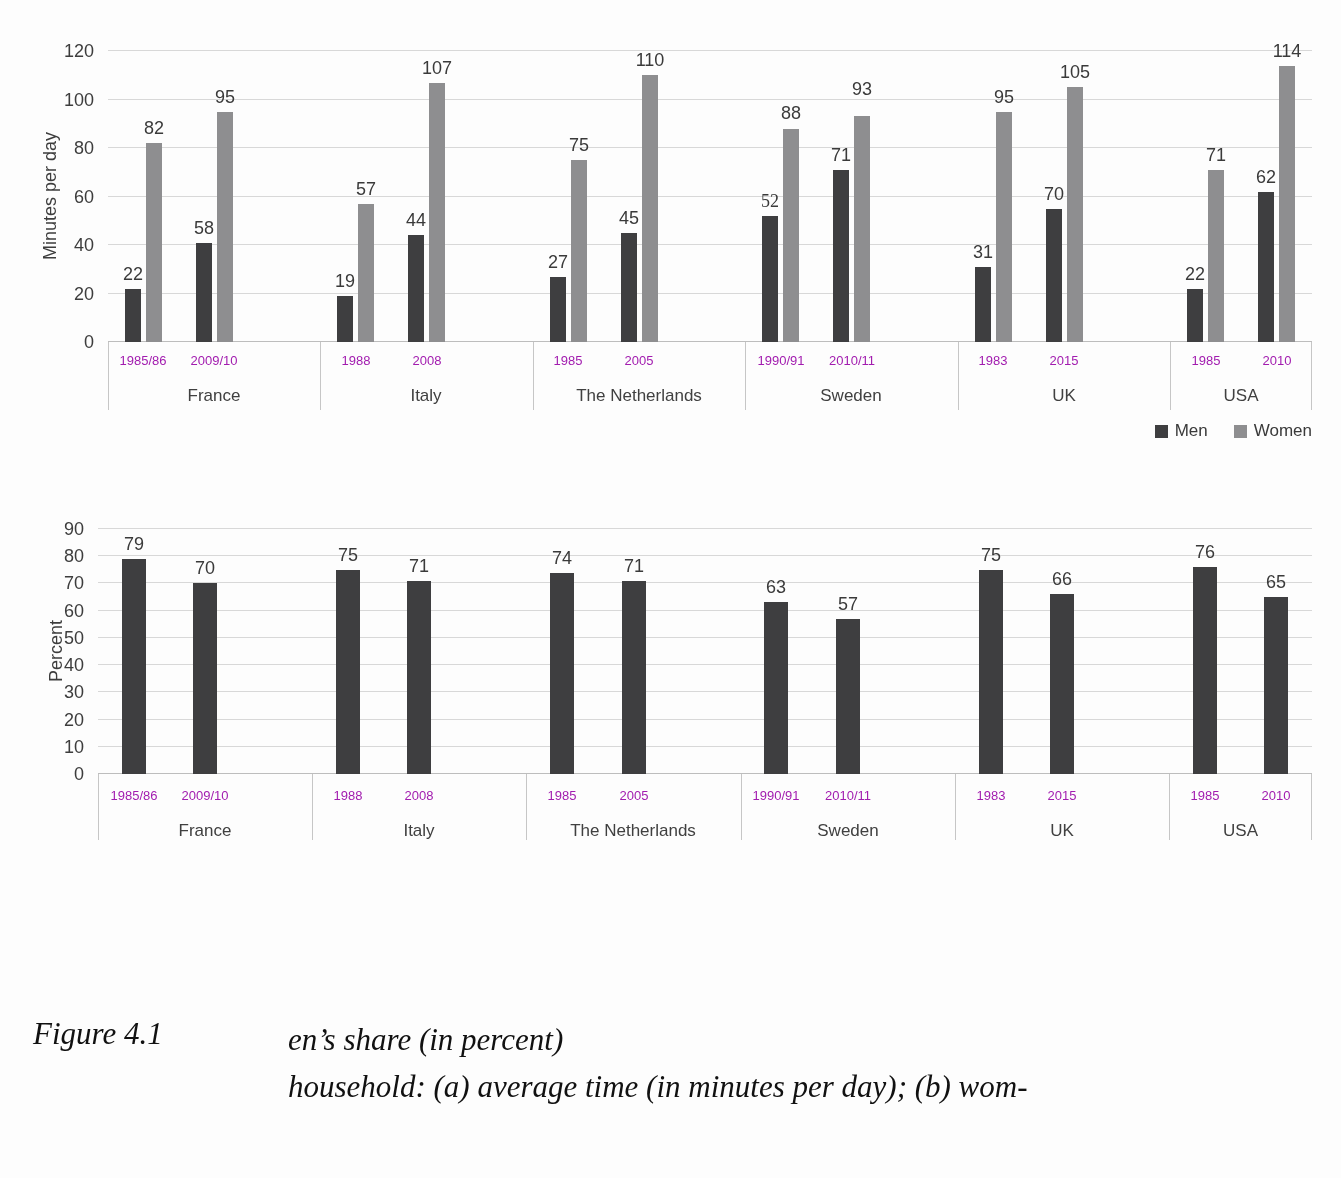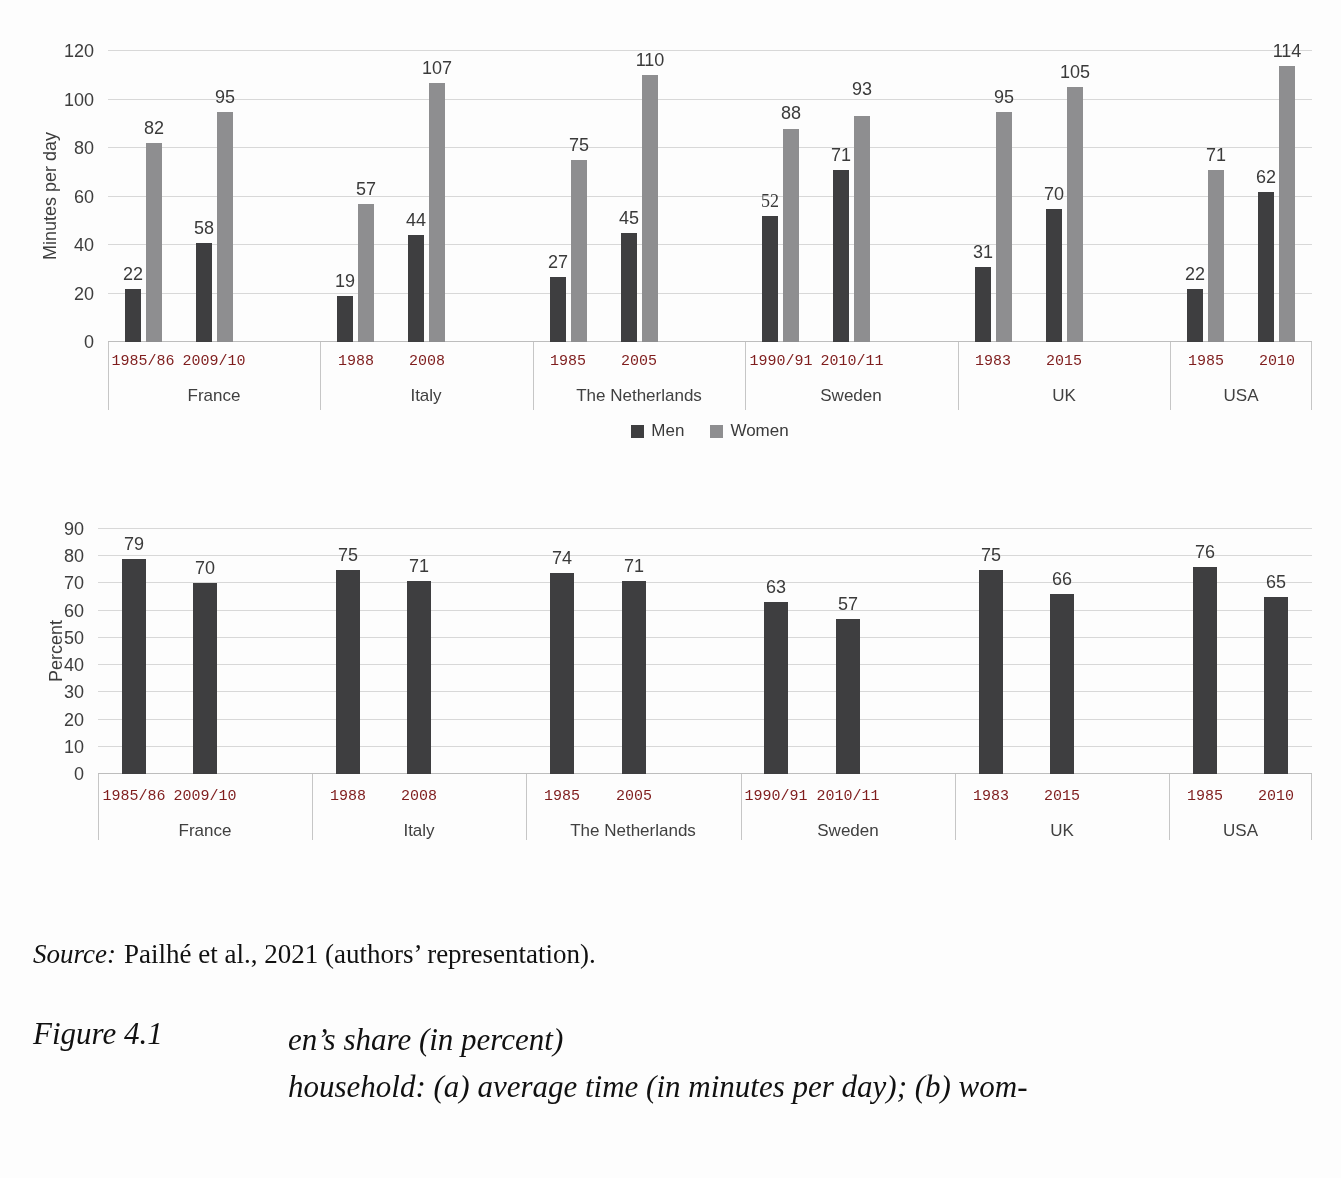--- a/index.html
+++ b/index.html
@@ -4,21 +4,21 @@
 <style>
   html,body{margin:0;padding:0;background:#ffffff;}
   .page{position:relative;width:1341px;height:1178px;background:#fdfdfd;overflow:hidden;
         font-family:"Liberation Sans",sans-serif;color:#3d3d3d;}
   .plot{position:absolute;}
   .gridline{position:absolute;left:0;width:100%;height:1px;background:#d8d8d8;}
   .baseline{position:absolute;left:0;width:100%;height:1px;background:#bdbdbd;}
   .tick-label{position:absolute;width:54px;text-align:right;font-size:18px;line-height:20px;color:#3d3d3d;}
   .bar{position:absolute;bottom:0;}
   .data-label{position:absolute;width:60px;text-align:center;font-size:18px;line-height:20px;color:#3a3a3a;}
-  .year-label{position:absolute;width:90px;text-align:center;font-size:15px;color:#7f1d1d;font-family:Liberation Mono, monospace;}
+  .year-label{position:absolute;width:90px;text-align:center;font-size:13px;color:#a21caf;}
   .country-label{position:absolute;text-align:center;font-size:17px;color:#404040;}
   .separator{position:absolute;width:1px;background:#c6c6c6;}
   .y-title{position:absolute;width:240px;height:24px;text-align:center;font-size:18px;color:#3d3d3d;
            transform:rotate(-90deg);}
   .legend{position:absolute;display:flex;justify-content:center;align-items:center;gap:26px;font-size:17px;color:#3a3a3a;}
   .legend-item{display:flex;align-items:center;gap:7px;}
   .swatch{width:13px;height:13px;display:inline-block;}
   .source{position:absolute;left:33px;top:912px;font-family:"Liberation Serif",serif;
           font-size:27px;color:#111;}
   .source em{font-style:italic;margin-right:8px;}
@@ -115,21 +115,21 @@
       <div class="year-label" style="left: 1053px; top: 302px;">1985</div>
       <div class="bar" style="left: 1150px; width: 16px; height: 150px; background: rgb(62, 62, 64);"></div>
       <div class="data-label" style="left: 1128px; top: 116px;">62</div>
       <div class="bar" style="left: 1171px; width: 16px; height: 276px; background: rgb(142, 142, 144);"></div>
       <div class="data-label" style="left: 1149px; top: -10px;">114</div>
       <div class="year-label" style="left: 1124px; top: 302px;">2010</div>
       <div class="country-label" style="left: 1062px; width: 142px; top: 335px;">USA</div>
       <div class="separator" style="left: 1062px; top: 291px; height: 68px;"></div>
       <div class="separator" style="left: 1203px; top: 291px; height: 68px;"></div>
     </div>
-  <div class="legend" style="left:108px;top:421px;width:1204px;">
+  <div class="legend" style="left:108px;top:421px;width:1204px;justify-content:flex-end;">
     <span class="legend-item">
       <span class="swatch" id="swatch-men" style="background: rgb(62, 62, 64);"></span>
       <span>Men</span>
     </span>
     <span class="legend-item">
       <span class="swatch" id="swatch-women" style="background: rgb(142, 142, 144);"></span>
       <span>Women</span>
     </span>
   </div>
 
@@ -199,21 +199,20 @@
       <div class="data-label" style="left: 1077px; top: 13px;">76</div>
       <div class="year-label" style="left: 1062px; top: 259px;">1985</div>
       <div class="bar" style="left: 1166px; width: 24px; height: 177px; background: rgb(62, 62, 64);"></div>
       <div class="data-label" style="left: 1148px; top: 43px;">65</div>
       <div class="year-label" style="left: 1133px; top: 259px;">2010</div>
       <div class="country-label" style="left: 1071px; width: 143px; top: 292px;">USA</div>
       <div class="separator" style="left: 1071px; top: 245px; height: 66px;"></div>
       <div class="separator" style="left: 1213px; top: 245px; height: 66px;"></div>
     </div>
 
-  <p class="source"><em>Source:</em><span>Pailhé et al., 2021 (authors’ representation).</span></p>
 
   <div class="caption">
     <span class="fig-label">Figure 4.1</span>
     <div class="fig-lines">
       <div>en’s share (in percent)</div>
       <div>household: (a) average time (in minutes per day); (b) wom-</div>
     </div>
   </div>
 
 </div>

